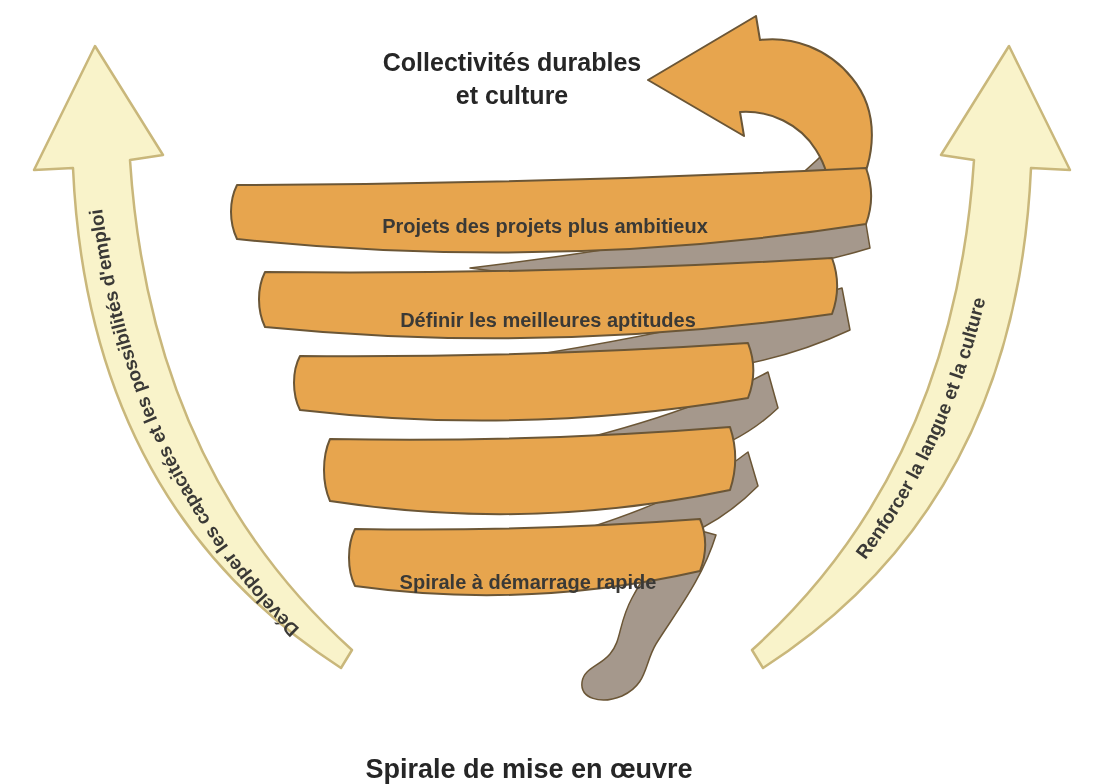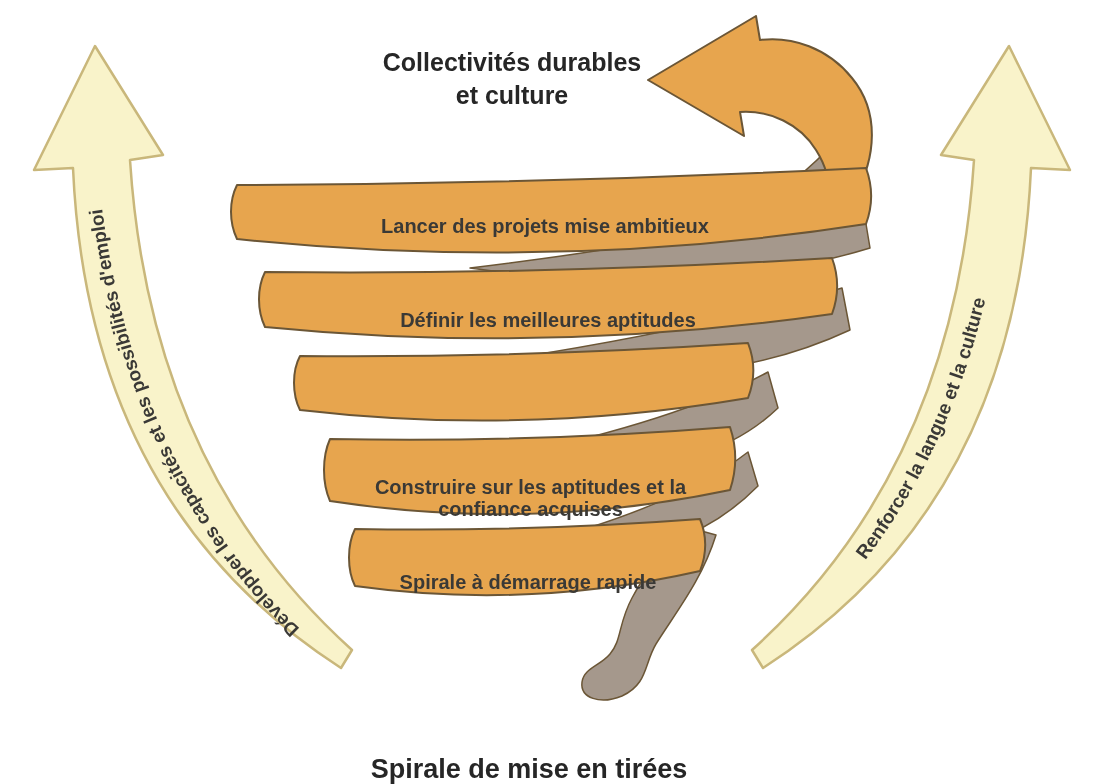--- a/index.html
+++ b/index.html
@@ -99,19 +99,18 @@
     <path class="band-path" d="M 300 356 Q 524 358, 748 343 C 755 361, 755 380, 748 398 Q 524 436, 300 410 C 292 394, 292 371, 300 356 Z"></path>
     <path class="band-path" d="M 330 439 Q 530 443, 730 427 C 737 448, 737 469, 730 490 Q 530 532, 330 501 C 322 483, 322 457, 330 439 Z"></path>
     <path class="band-path" d="M 355 529 Q 528 532, 700 519 C 707 536, 707 553, 700 571 Q 528 610, 355 586 C 347 570, 347 545, 355 529 Z"></path>
   </svg>
 
   <div class="overlay title">
     <div>Collectivités durables</div>
     <div>et culture</div>
   </div>
 
-  <div class="overlay band-label band-label-1">Lancer des projets mise ambitieux</div>
+  <div class="overlay band-label band-label-1">Projets des projets plus ambitieux</div>
   <div class="overlay band-label band-label-2">Définir les meilleures aptitudes</div>
-  <div class="overlay band-label band-label-4">Construire sur les aptitudes et la confiance acquises</div>
   <div class="overlay band-label band-label-5">Spirale à démarrage rapide</div>
 
-  <div class="overlay caption">Spirale de mise en tirées</div>
+  <div class="overlay caption">Spirale de mise en œuvre</div>
 </div>
 
 </body></html>

